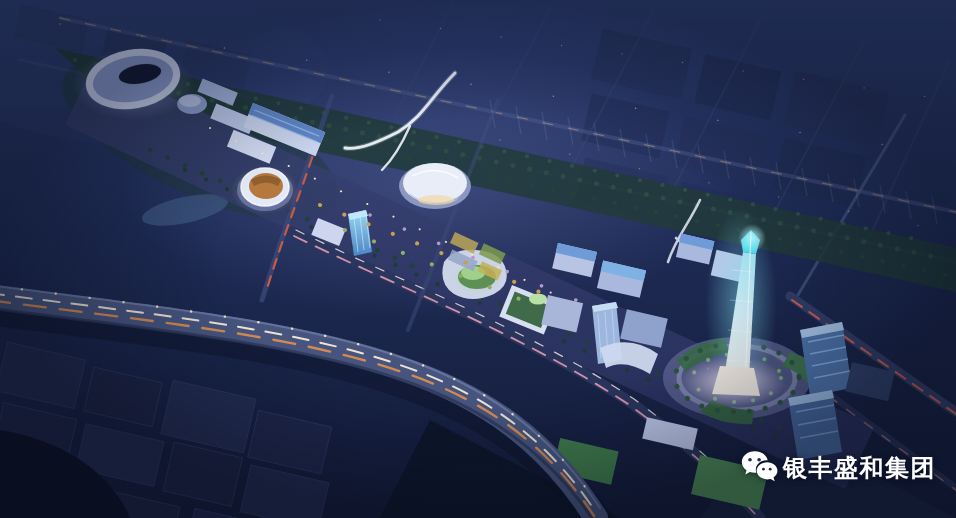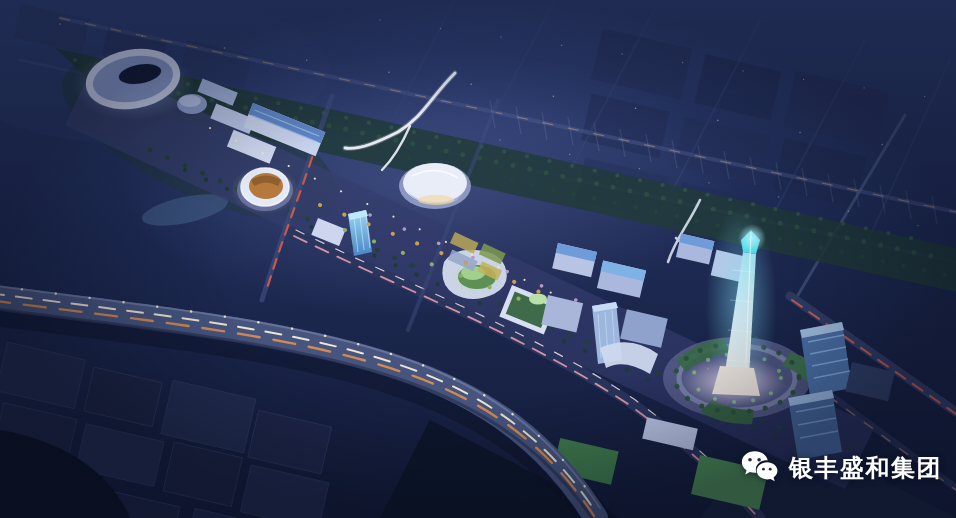--- a/index.html
+++ b/index.html
@@ -1,19 +1,19 @@
 <!DOCTYPE html>
 <html><head>
 <meta charset="utf-8">
 <style>
   html,body{margin:0;padding:0;background:#000;}
   .canvas{position:relative;width:956px;height:518px;overflow:hidden;
           background:#141d3c;font-family:"DejaVu Sans","Liberation Sans",sans-serif;}
   .scene{position:absolute;left:0;top:0;}
-  .watermark{position:absolute;left:740px;top:449px;display:flex;align-items:center;gap:9px;}
+  .watermark{position:absolute;left:740px;top:449px;display:flex;align-items:center;gap:3px;}
   .wm-text{color:#ffffff;font-weight:700;font-size:24px;letter-spacing:1.5px;
            text-shadow:0 1px 6px rgba(4,8,24,.75);white-space:nowrap;}
   .wm-icon{filter:drop-shadow(0 1px 3px rgba(4,8,24,.6));}
 </style>
 </head>
 <body>
 
 <div class="canvas">
 
 <svg class="scene" width="956" height="518" viewBox="0 0 956 518">

